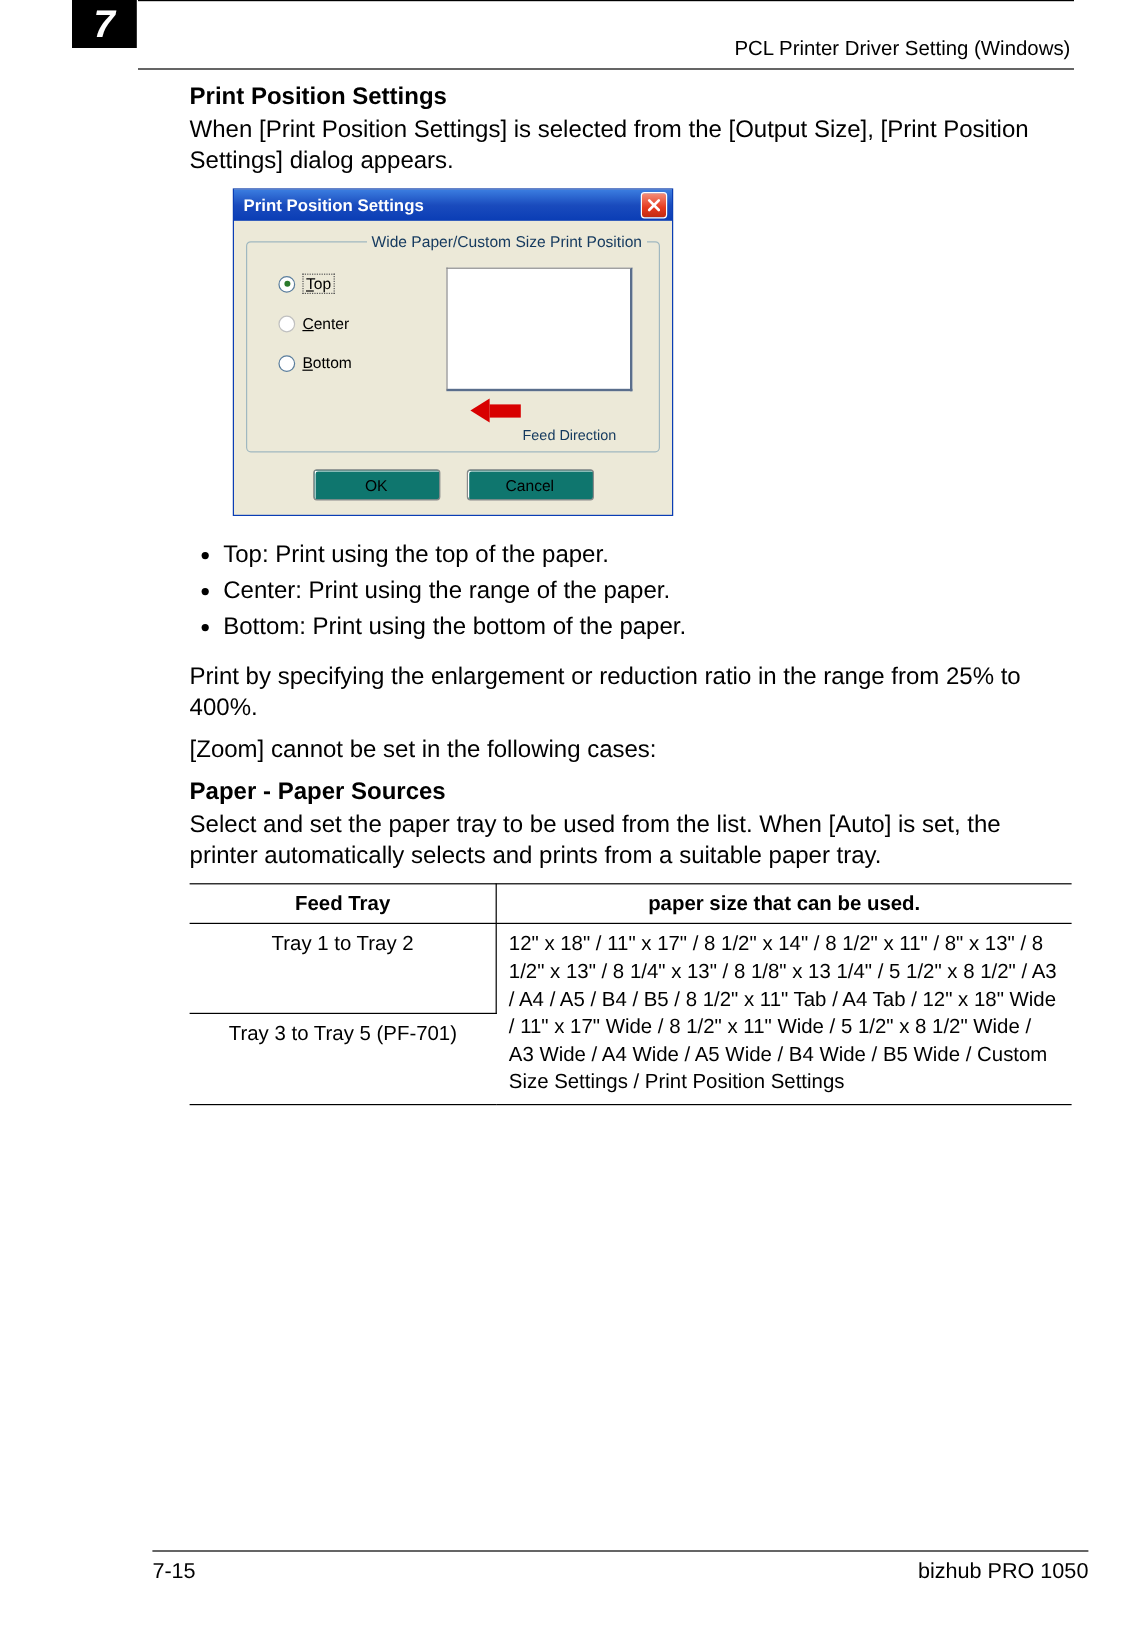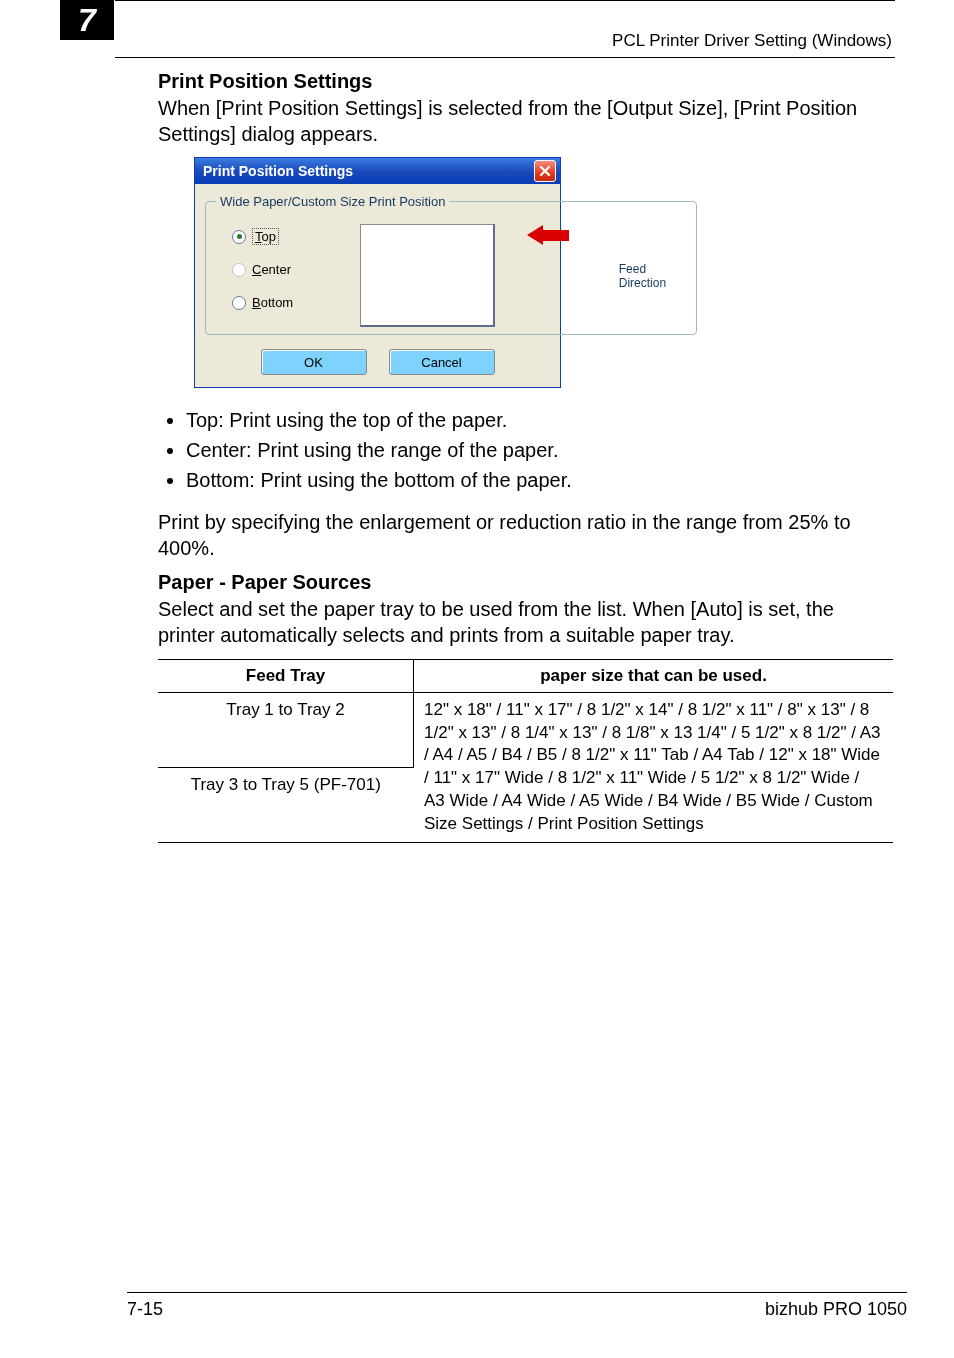--- a/index.html
+++ b/index.html
@@ -116,20 +116,21 @@
     font-size: 13px;
   }
   .dlg-body {
     padding: 10px 10px 12px 10px;
   }
   fieldset.group {
     border: 1px solid #a0b8c0;
     border-radius: 4px;
     padding: 10px 10px 6px 10px;
     margin: 0;
+    text-align: right;
   }
   fieldset.group legend {
     font-size: 13px;
     color: #14395e;
     padding: 0 4px;
   }
   .group-inner {
     display: flex;
   }
   .radio-col {
@@ -167,20 +168,21 @@
     background: #2b7a2b;
   }
   .radio-label .ul { text-decoration: underline; }
   .radio-label .dashed-box {
     border: 1px dotted #555;
     padding: 0 2px;
   }
   .preview-col {
     flex: 1;
     display: flex;
+    flex-direction: column;
     align-items: center;
   }
   .preview-box {
     width: 152px;
     height: 100px;
     background: #fff;
     border-top: 1px solid #8a8a8a;
     border-left: 1px solid #8a8a8a;
     border-right: 2px solid #5a6e8c;
     border-bottom: 2px solid #5a6e8c;
@@ -216,21 +218,21 @@
   }
   .dlg-buttons {
     display: flex;
     justify-content: center;
     gap: 22px;
     margin-top: 14px;
   }
   .dlg-btn {
     width: 104px;
     height: 24px;
-    background: #7dd3fc;
+    background: #0f766e;
     border: 1px solid #8a8a8a;
     border-radius: 3px;
     font-size: 13px;
     display: flex;
     align-items: center;
     justify-content: center;
     box-shadow: inset 1px 1px 0 #fff;
   }
   table.data-table {
     border-collapse: collapse;
@@ -343,20 +345,21 @@
     </div>
   </div>
 
   <ul class="bullets">
     <li>Top: Print using the top of the paper.</li>
     <li>Center: Print using the range of the paper.</li>
     <li>Bottom: Print using the bottom of the paper.</li>
   </ul>
 
   <p class="body">Print by specifying the enlargement or reduction ratio in the range from 25% to 400%.</p>
+  <p class="body">[Zoom] cannot be set in the following cases:</p>
 
   <h3 class="subhead">Paper - Paper Sources</h3>
   <p class="body">Select and set the paper tray to be used from the list. When [Auto] is set, the printer automatically selects and prints from a suitable paper tray.</p>
 
   <table class="data-table">
     <thead>
       <tr>
         <th>Feed Tray</th>
         <th>paper size that can be used.</th>
       </tr>

